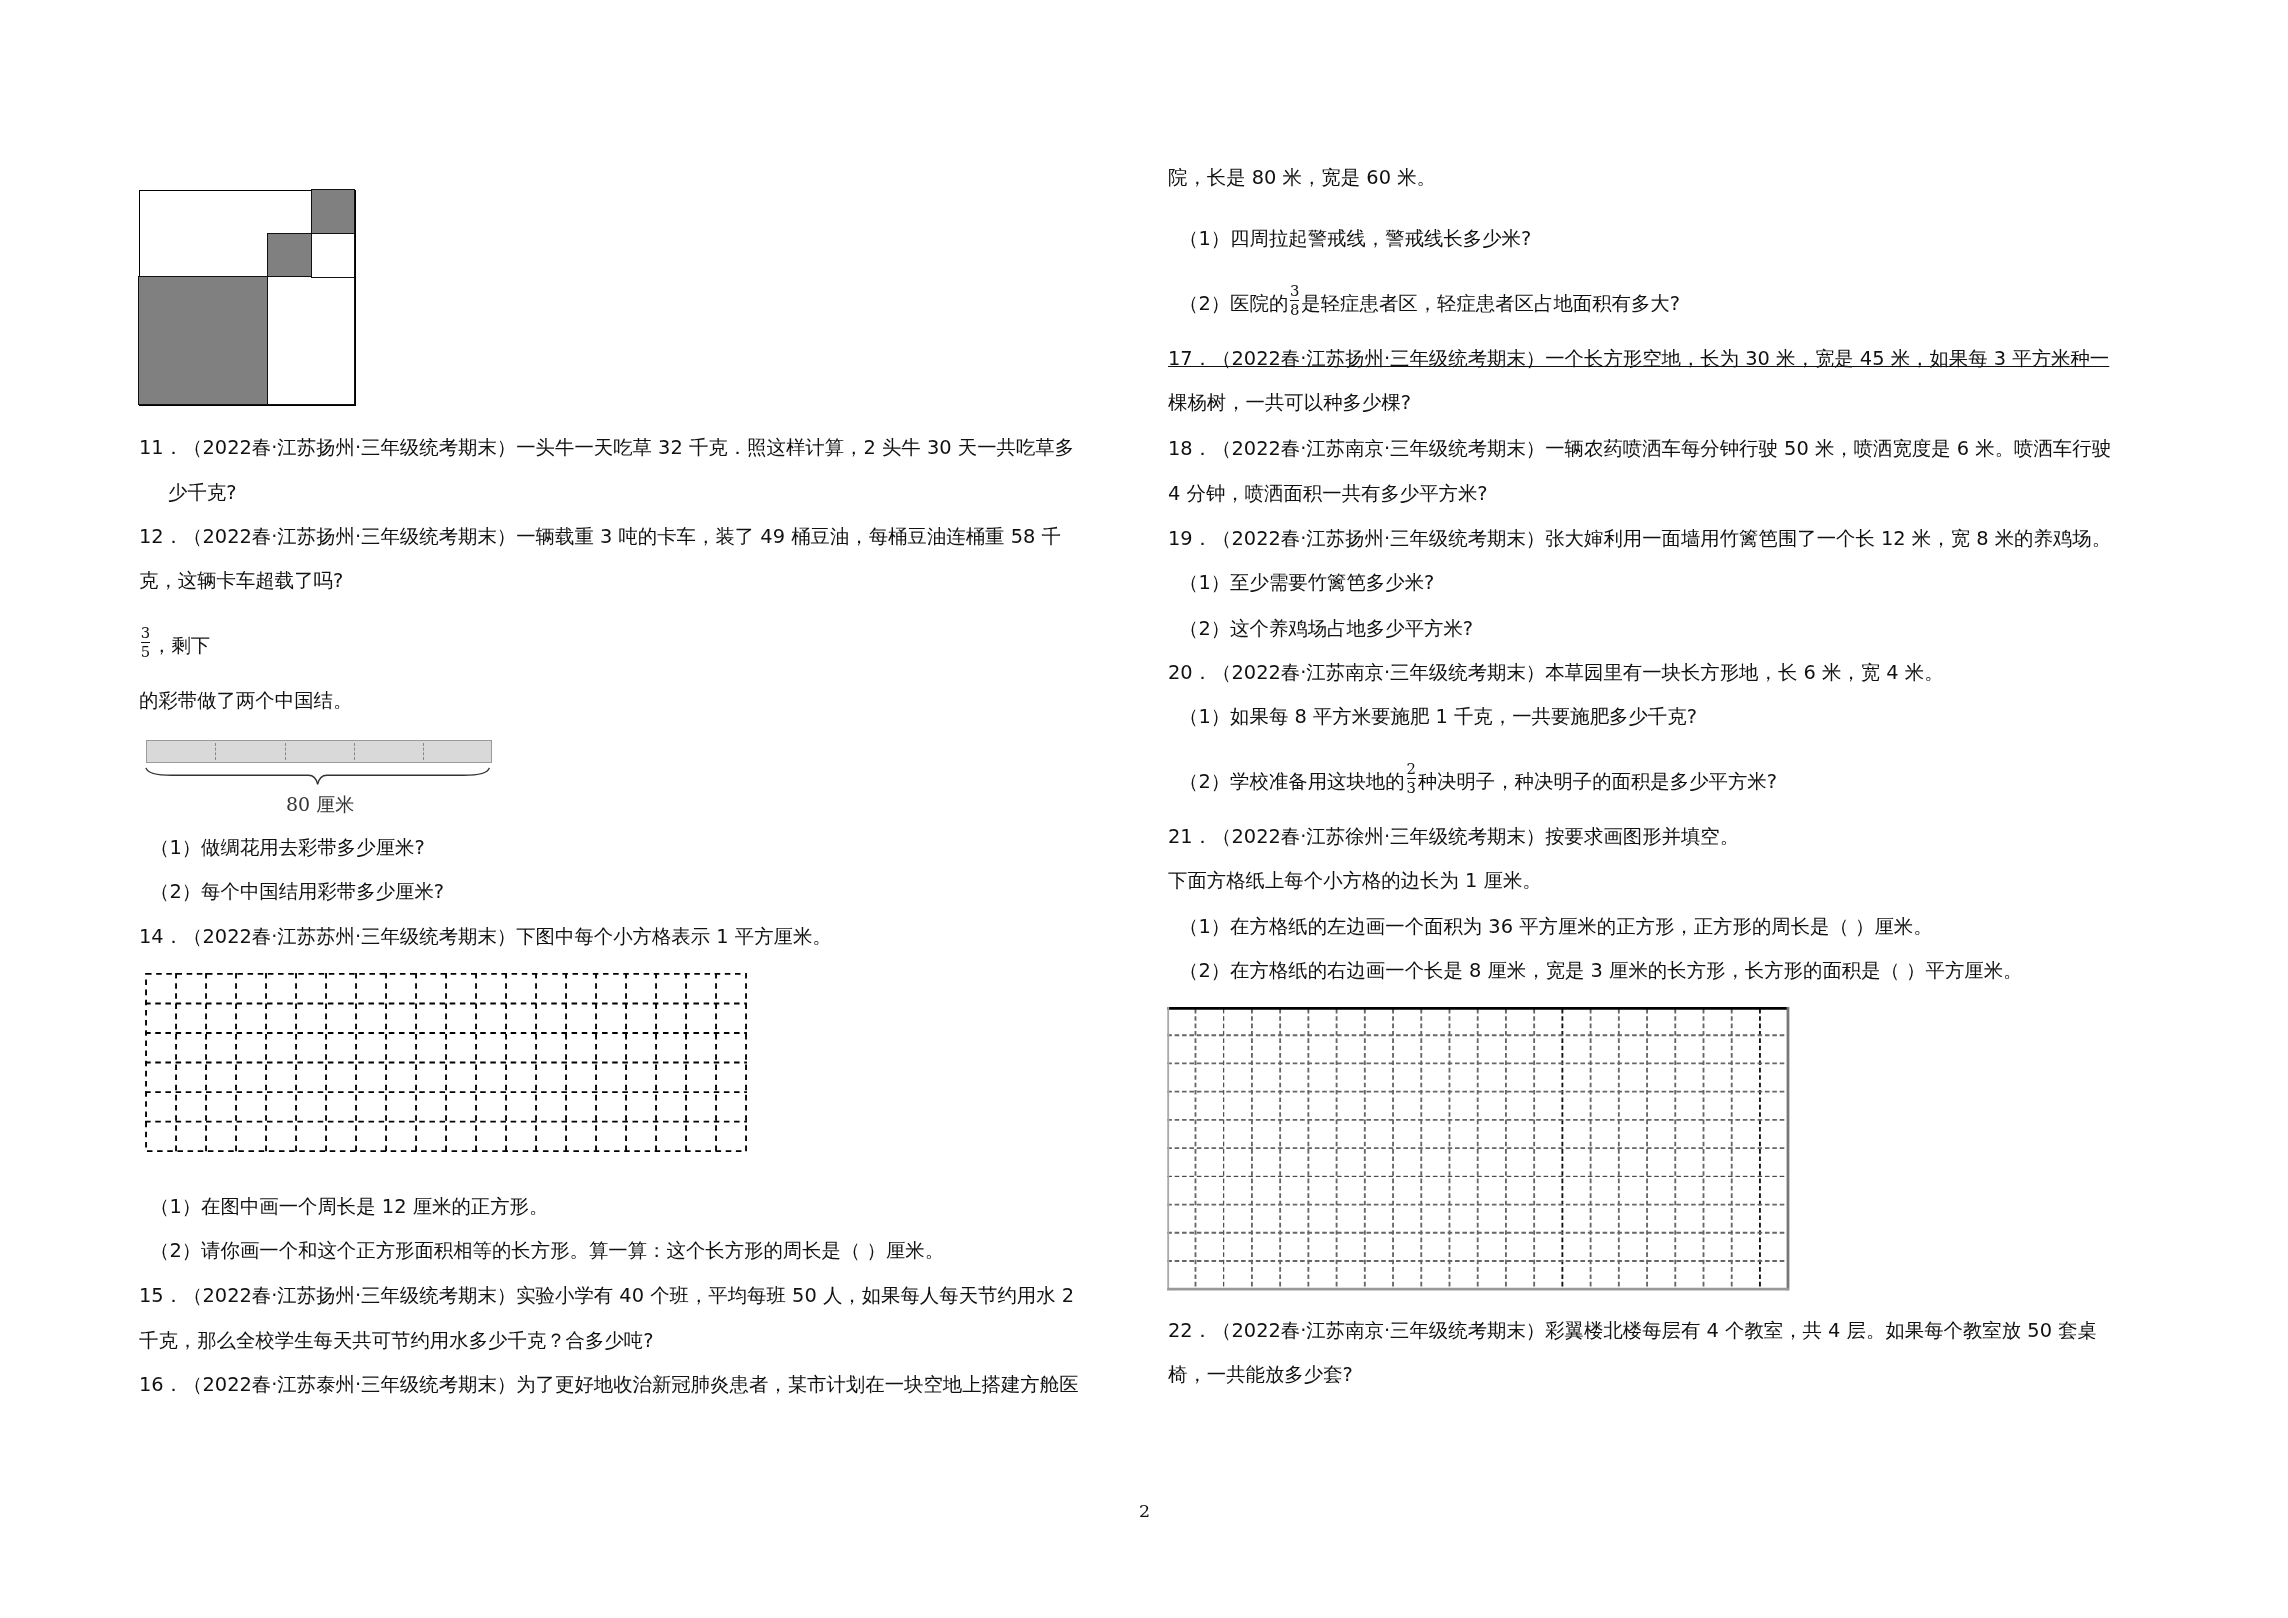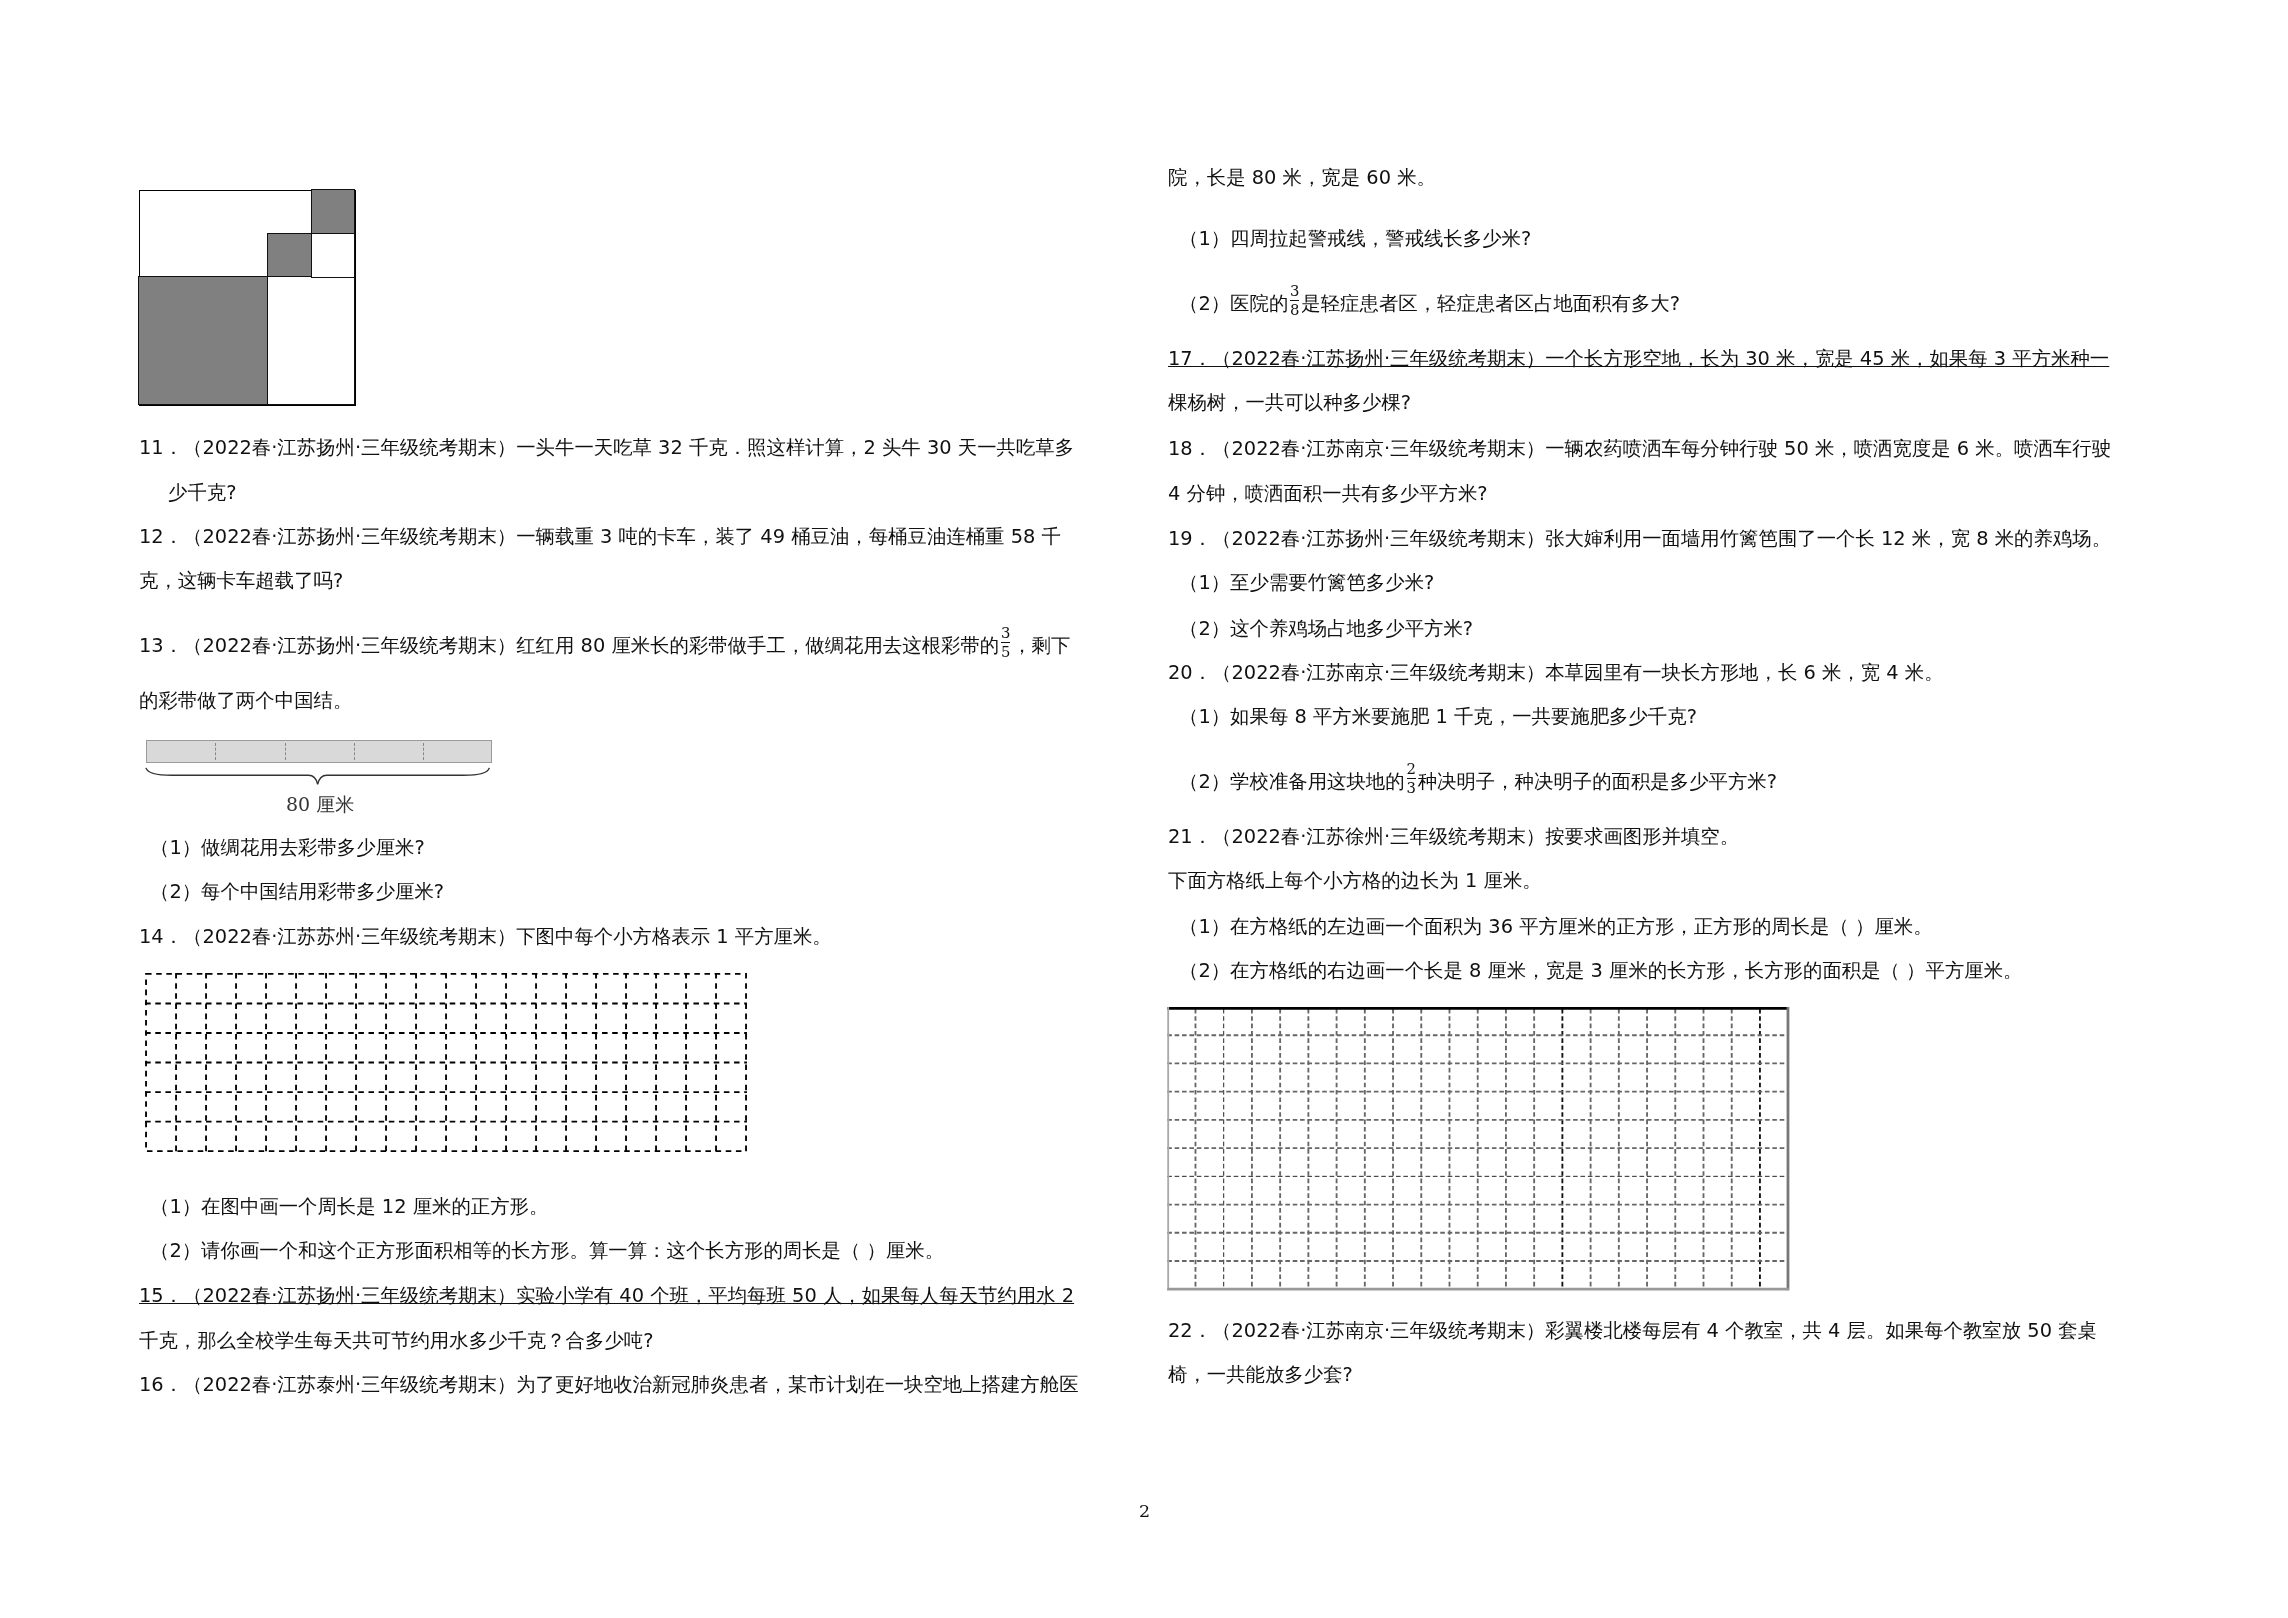--- a/index.html
+++ b/index.html
@@ -29,21 +29,21 @@
   <div style="left:171px; top:42px; width:44px; height:45px; background:#fff;"></div>
 </div>
 
 <div class="ln" style="left:139px; top:436px;">11．（2022春·江苏扬州·三年级统考期末）一头牛一天吃草 32 千克．照这样计算，2 头牛 30 天一共吃草多</div>
 <div class="ln" style="left:139px; top:481px;margin-left:29px;">少千克?</div>
 
 <div class="ln" style="left:139px; top:525px;">12．（2022春·江苏扬州·三年级统考期末）一辆载重 3 吨的卡车，装了 49 桶豆油，每桶豆油连桶重 58 千</div>
 <div class="ln" style="left:139px; top:569px;">克，这辆卡车超载了吗?</div>
 
 <div class="ln" style="left:139px; top:629px;">
-  <span>13．（2022春·江苏扬州·三年级统考期末）红红用 80 厘米长的彩带做手工，做绸花用去这根彩带的</span><span class="frac"><span class="n">3</span><span class="bar"></span><span class="d">5</span></span><span>，剩下</span>
+  <span class="frac"><span class="n">3</span><span class="bar"></span><span class="d">5</span></span><span>，剩下</span>
 </div>
 <div class="ln" style="left:139px; top:689px;">的彩带做了两个中国结。</div>
 
 <div class="ribbon">
   <div class="seg" style="left:68px"></div>
   <div class="seg" style="left:138px"></div>
   <div class="seg" style="left:207px"></div>
   <div class="seg" style="left:276px"></div>
 </div>
 <svg class="brace" width="351" height="24" viewBox="0 0 380 26">
@@ -81,21 +81,21 @@
       <line x1="0" y1="65" x2="652" y2="65"></line>
       <line x1="0" y1="97" x2="652" y2="97"></line>
       <line x1="0" y1="129" x2="652" y2="129"></line>
       <line x1="0" y1="161" x2="652" y2="161"></line>
   </g>
 </svg>
 
 <div class="ln sub" style="left:139px; top:1195px;">（1）在图中画一个周长是 12 厘米的正方形。</div>
 <div class="ln sub" style="left:139px; top:1239px;">（2）请你画一个和这个正方形面积相等的长方形。算一算：这个长方形的周长是（   ）厘米。</div>
 
-<div class="ln" style="left:139px; top:1284px;text-decoration:underline;">15．（2022春·江苏扬州·三年级统考期末）实验小学有 40 个班，平均每班 50 人，如果每人每天节约用水 2</div>
+<div class="ln" style="left:139px; top:1284px;">15．（2022春·江苏扬州·三年级统考期末）实验小学有 40 个班，平均每班 50 人，如果每人每天节约用水 2</div>
 <div class="ln" style="left:139px; top:1329px;">千克，那么全校学生每天共可节约用水多少千克？合多少吨?</div>
 
 <div class="ln" style="left:139px; top:1373px;">16．（2022春·江苏泰州·三年级统考期末）为了更好地收治新冠肺炎患者，某市计划在一块空地上搭建方舱医</div>
 
 <div class="ln" style="left:1168px; top:166px;">院，长是 80 米，宽是 60 米。</div>
 <div class="ln sub" style="left:1168px; top:227px;">（1）四周拉起警戒线，警戒线长多少米?</div>
 <div class="ln sub" style="left:1168px; top:287px;">
   <span>（2）医院的</span><span class="frac"><span class="n">3</span><span class="bar"></span><span class="d">8</span></span><span>是轻症患者区，轻症患者区占地面积有多大?</span>
 </div>
 

